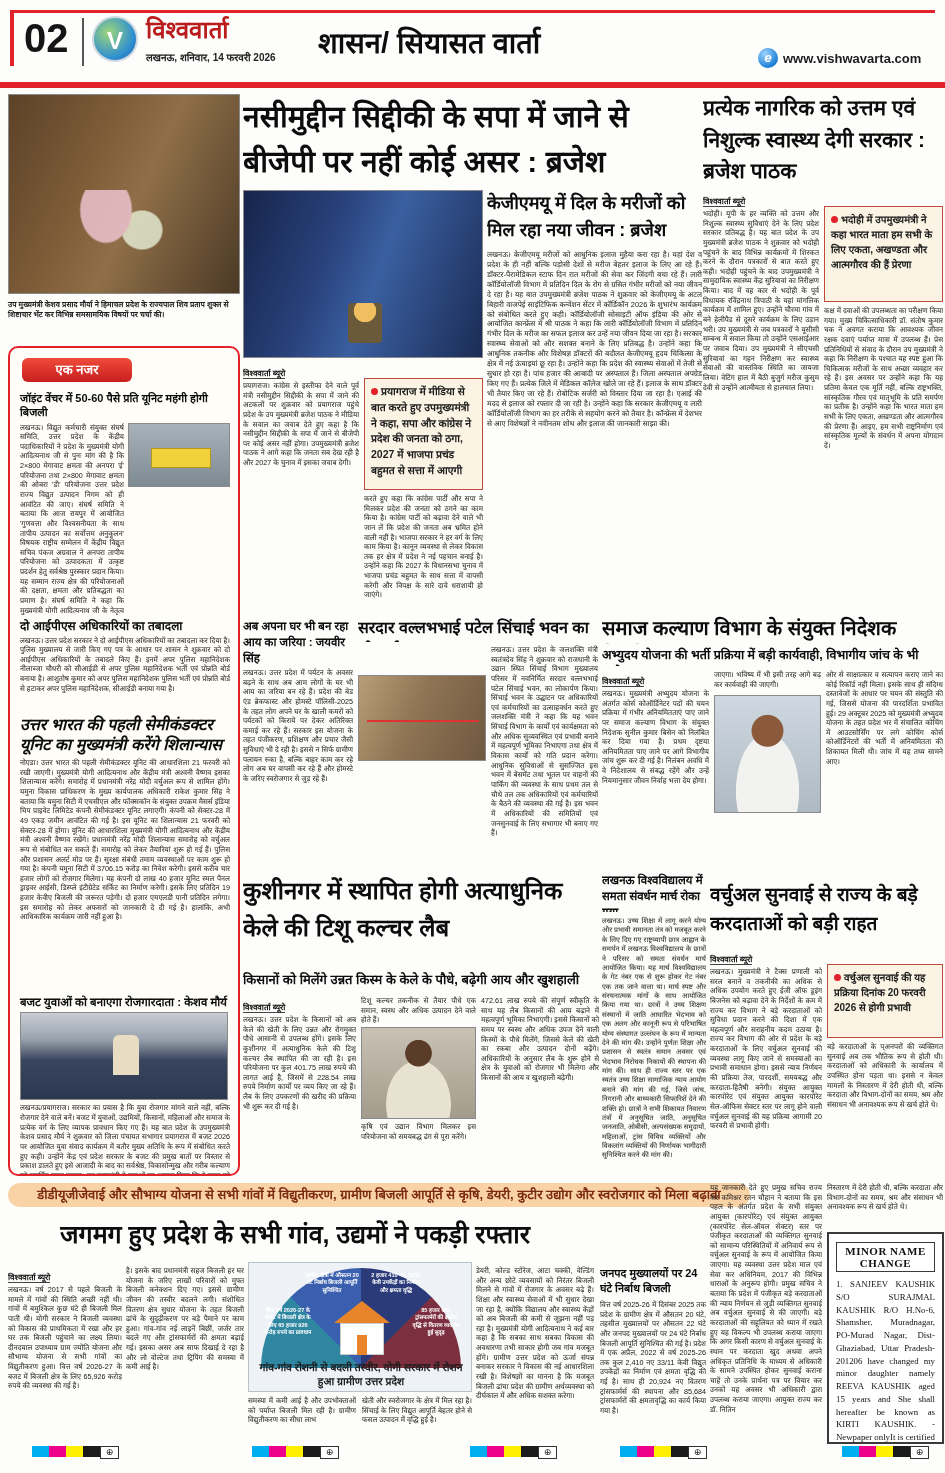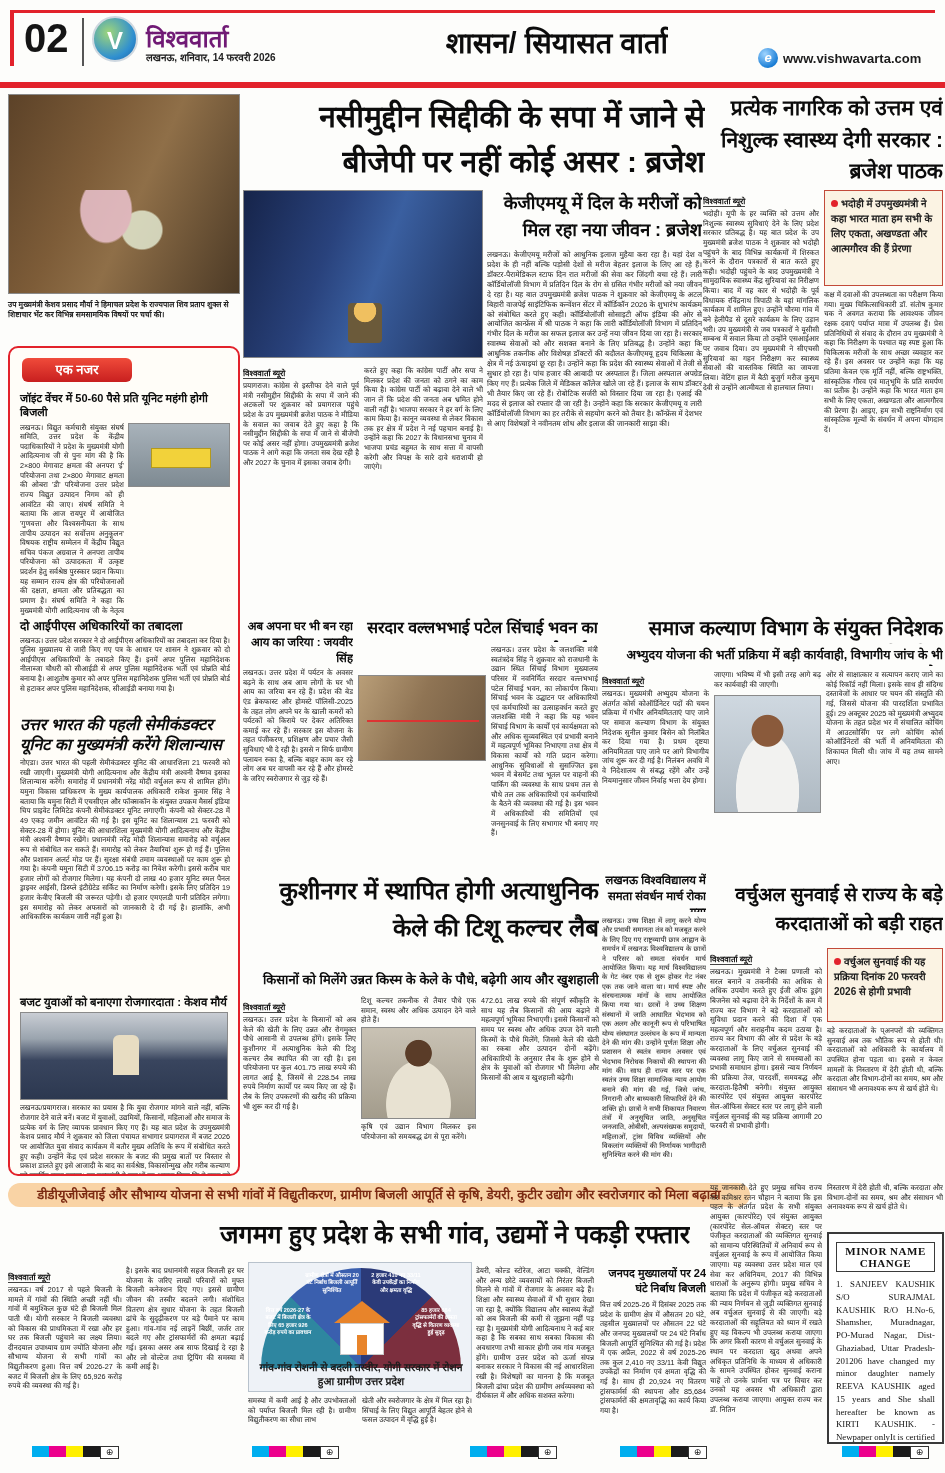--- a/index.html
+++ b/index.html
@@ -1,23 +1,23 @@
 <!DOCTYPE html>
 <html><head>
 <meta charset="utf-8">
 <style>
   html,body{margin:0;padding:0;background:#e9e9e9;}
   #page{position:relative;width:945px;height:1473px;background:#fdfdfb;overflow:hidden;
         font-family:"Liberation Sans","DejaVu Sans",sans-serif;color:#111;}
   .abs{position:absolute;}
   .bt{font-size:7.2px;line-height:1.34;text-align:justify;color:#161616;overflow:hidden;}
-  .hl{font-weight:bold;color:#0c0c0c;text-align:right;overflow:hidden;}
+  .hl{font-weight:bold;color:#0c0c0c;text-align:left;overflow:hidden;}
   .byline{font-weight:bold;font-size:8px;color:#111;border-bottom:1px solid #444;display:inline-block;margin-bottom:2px;}
   .pull{border:1.5px solid #c24a3a;background:#fbf3e3;padding:5px 6px;font-weight:bold;color:#1d1d1d;
-        text-align:left;line-height:1.5;overflow:hidden;}
+        text-align:left;line-height:1.5;overflow:hidden;margin-top:16px;}
   .dot{display:inline-block;width:7px;height:7px;border-radius:50%;background:#e2222b;margin-right:3px;}
   .photo{border:1px solid #8a8a8a;box-sizing:border-box;overflow:hidden;}
   .caption{font-size:7.6px;font-weight:bold;color:#222;line-height:1.35;text-align:left;}
   .redbar{background:#e2222b;}
   .ek-box{border:2px solid #e2222b;border-radius:10px;box-sizing:border-box;background:#fffdf8;overflow:hidden;}
   .ek-head{background:linear-gradient(#f04b3a,#c81f1f);color:#fff;font-weight:bold;font-size:13px;
            border-radius:6px;text-align:center;line-height:24px;}
   .ek-title{font-weight:bold;font-size:11px;color:#0c0c0c;line-height:1.25;}
   .semi{width:200px;height:100px;border-radius:200px 200px 0 0;
         background:conic-gradient(from 270deg at 50% 100%, #2e86a0 0 45deg, #3a5fae 45deg 90deg, #2b3a78 90deg 135deg, #7c2f3e 135deg 180deg);}
@@ -36,21 +36,21 @@
 
 <div id="page">
 
   <div class="abs redbar" style="left:10px;top:10px;width:925px;height:3px;"></div>
   <div class="abs redbar" style="left:10px;top:10px;width:4px;height:56px;"></div>
   <div class="abs" style="left:24px;top:16px;font-size:40px;font-weight:bold;color:#151515;">02</div>
   <div class="abs" style="left:82px;top:18px;width:2px;height:48px;background:#555;"></div>
   <div class="abs" style="left:92px;top:16px;width:46px;height:46px;border-radius:50%;
        background:radial-gradient(circle at 35% 35%, #9fd67a, #2f8fd0 65%, #1b5fa0);
        color:#fff;font-weight:bold;font-size:24px;text-align:center;line-height:46px;border:2px solid #cfd8e0;box-sizing:border-box;">V</div>
-  <div class="abs" style="left:146px;top:21px;font-size:24px;font-weight:bold;color:#701a75;">विश्ववार्ता</div>
+  <div class="abs" style="left:146px;top:12px;font-size:24px;font-weight:bold;color:#b91c1c;">विश्ववार्ता</div>
   <div class="abs" style="left:146px;top:50px;font-size:10px;font-weight:bold;color:#222;">लखनऊ,  शनिवार, 14 फरवरी 2026</div>
   <div class="abs hl" style="left:318px;top:22px;width:350px;font-size:29px;line-height:1.5;">शासन/ सियासत वार्ता</div>
   <div class="abs" style="left:758px;top:48px;width:20px;height:20px;border-radius:50%;
        background:radial-gradient(circle at 35% 30%, #9fd4ff, #1c7fd6 70%, #0b5fae);
        color:#fff;font-weight:bold;font-size:13px;text-align:center;line-height:20px;font-style:italic;">e</div>
   <div class="abs" style="left:783px;top:51px;font-size:13px;font-weight:bold;color:#1c1c1c;">www.vishwavarta.com</div>
   <div class="abs redbar" style="left:0;top:82px;width:945px;height:6px;"></div>
 
   <div class="abs photo" style="left:8px;top:94px;width:232px;height:200px;
        background:linear-gradient(115deg,#5c4228 0%,#7d5c38 35%,#8f6f48 55%,#4c3a26 100%);">
@@ -94,20 +94,23 @@
        background:linear-gradient(110deg,#16244a 0%,#29427c 35%,#3a5fa0 55%,#1b2c55 100%);">
     <div style="position:absolute;left:104px;top:112px;width:34px;height:40px;
          background:radial-gradient(circle at 50% 20%, #f0c060 0 30%, transparent 32%),#6b5a3a;border-radius:4px;"></div>
   </div>
 
   <div class="abs" style="left:243px;top:362px;width:116px;height:252px;overflow:hidden;">
     <span class="byline">विश्ववार्ता ब्यूरो</span>
     <div class="bt">प्रयागराज। कांग्रेस से इस्तीफा देने वाले पूर्व मंत्री नसीमुद्दीन सिद्दीकी के सपा में जाने की अटकलों पर शुक्रवार को प्रयागराज पहुंचे प्रदेश के उप मुख्यमंत्री ब्रजेश पाठक ने मीडिया के सवाल का जवाब देते हुए कहा है कि नसीमुद्दीन सिद्दीकी के सपा में जाने से बीजेपी पर कोई असर नहीं होगा। उपमुख्यमंत्री ब्रजेश पाठक ने आगे कहा कि जनता सब देख रही है और 2027 के चुनाव में इसका जवाब देगी।</div>
   </div>
   <div class="abs" style="left:364px;top:362px;width:119px;height:252px;overflow:hidden;">
+    <div class="pull" style="font-size:10.5px;height:100px;">
+      <span class="dot"></span><span>प्रयागराज में मीडिया से बात करते हुए उपमुख्यमंत्री ने कहा, सपा और कांग्रेस ने प्रदेश की जनता को ठगा, 2027 में भाजपा प्रचंड बहुमत से सत्ता में आएगी</span>
+    </div>
     <div class="bt" style="margin-top:4px;height:136px;">करते हुए कहा कि कांग्रेस पार्टी और सपा ने मिलकर प्रदेश की जनता को ठगने का काम किया है। कांग्रेस पार्टी को बढ़ावा देने वाले भी जान लें कि प्रदेश की जनता अब भ्रमित होने वाली नहीं है। भाजपा सरकार ने हर वर्ग के लिए काम किया है। कानून व्यवस्था से लेकर विकास तक हर क्षेत्र में प्रदेश ने नई पहचान बनाई है। उन्होंने कहा कि 2027 के विधानसभा चुनाव में भाजपा प्रचंड बहुमत के साथ सत्ता में वापसी करेगी और विपक्ष के सारे दावे धराशायी हो जाएंगे।</div>
   </div>
 
   <div class="abs hl" style="left:487px;top:190px;width:215px;height:54px;font-size:18px;line-height:1.5;">केजीएमयू में दिल के मरीजों को मिल रहा नया जीवन : ब्रजेश पाठक</div>
   <div class="abs bt" style="left:487px;top:250px;width:215px;height:362px;font-size:7.4px;">लखनऊ। केजीएमयू मरीजों को आधुनिक इलाज मुहैया करा रहा है। यहां देश व प्रदेश के ही नहीं बल्कि पड़ोसी देशों से मरीज बेहतर इलाज के लिए आ रहे हैं। डॉक्टर-पैरामेडिकल स्टाफ दिन रात मरीजों की सेवा कर जिंदगी बचा रहे हैं। लारी कॉर्डियोलॉजी विभाग में प्रतिदिन दिल के रोग से ग्रसित गंभीर मरीजों को नया जीवन दे रहा है। यह बात उपमुख्यमंत्री ब्रजेश पाठक ने शुक्रवार को केजीएमयू के अटल बिहारी वाजपेई साइंटिफिक कन्वेंशन सेंटर में कॉर्डिकॉन 2026 के शुभारंभ कार्यक्रम को संबोधित करते हुए कही। कॉर्डियोलॉजी सोसाइटी ऑफ इंडिया की ओर से आयोजित कान्फ्रेंस में श्री पाठक ने कहा कि लारी कॉर्डियोलॉजी विभाग में प्रतिदिन गंभीर दिल के मरीज का सफल इलाज कर उन्हें नया जीवन दिया जा रहा है। सरकार स्वास्थ्य सेवाओं को और सशक्त बनाने के लिए प्रतिबद्ध है। उन्होंने कहा कि आधुनिक तकनीक और विशेषज्ञ डॉक्टरों की बदौलत केजीएमयू हृदय चिकित्सा के क्षेत्र में नई ऊंचाइयां छू रहा है। उन्होंने कहा कि प्रदेश की स्वास्थ्य सेवाओं में तेजी से सुधार हो रहा है। पांच हजार की आबादी पर अस्पताल हैं। जिला अस्पताल अपग्रेड किए गए हैं। प्रत्येक जिले में मेडिकल कॉलेज खोले जा रहे हैं। इलाज के साथ डॉक्टर भी तैयार किए जा रहे हैं। रोबोटिक सर्जरी को विस्तार दिया जा रहा है। एआई की मदद से इलाज को रफ्तार दी जा रही है। उन्होंने कहा कि सरकार केजीएमयू व लारी कॉर्डियोलॉजी विभाग का हर तरीके से सहयोग करने को तैयार है। कॉन्फ्रेंस में देशभर से आए विशेषज्ञों ने नवीनतम शोध और इलाज की जानकारी साझा की।</div>
 
   <div class="abs hl" style="left:703px;top:92px;width:240px;height:94px;font-size:21px;line-height:1.5;">प्रत्येक नागरिक को उत्तम एवं निशुल्क स्वास्थ्य देगी सरकार : ब्रजेश पाठक</div>
   <div class="abs" style="left:703px;top:190px;width:116px;height:422px;overflow:hidden;">
     <span class="byline">विश्ववार्ता ब्यूरो</span>
     <div class="bt">भदोही। यूपी के हर व्यक्ति को उत्तम और निशुल्क स्वास्थ्य सुविधाएं देने के लिए प्रदेश सरकार प्रतिबद्ध है। यह बात प्रदेश के उप मुख्यमंत्री ब्रजेश पाठक ने शुक्रवार को भदोही पहुंचने के बाद विभिन्न कार्यक्रमों में शिरकत करने के दौरान पत्रकारों से बात करते हुए कही। भदोही पहुंचने के बाद उपमुख्यमंत्री ने सामुदायिक स्वास्थ्य केंद्र सुरियावां का निरीक्षण किया। बाद में वह कार से भदोही के पूर्व विधायक रविंद्रनाथ त्रिपाठी के यहां मांगलिक कार्यक्रम में शामिल हुए। उन्होंने चौरमा गांव में बने हेलीपैड से दूसरे कार्यक्रम के लिए उड़ान भरी। उप मुख्यमंत्री से जब पत्रकारों ने यूसीसी सम्बन्ध में सवाल किया तो उन्होंने एसआईआर पर जवाब दिया। उप मुख्यमंत्री ने सीएचसी सुरियावां का गहन निरीक्षण कर स्वास्थ्य सेवाओं की वास्तविक स्थिति का जायजा लिया। वेटिंग हाल में बैठी बुजुर्ग मरीज कुसुम देवी से उन्होंने आत्मीयता से हालचाल लिया।</div>

